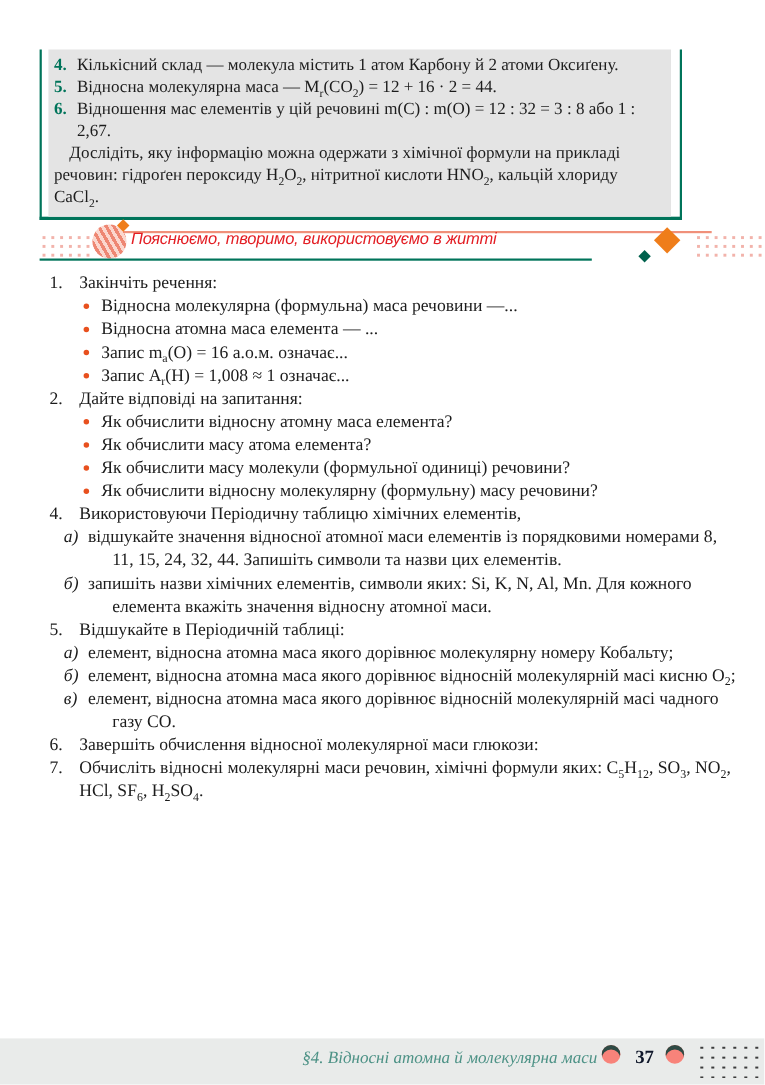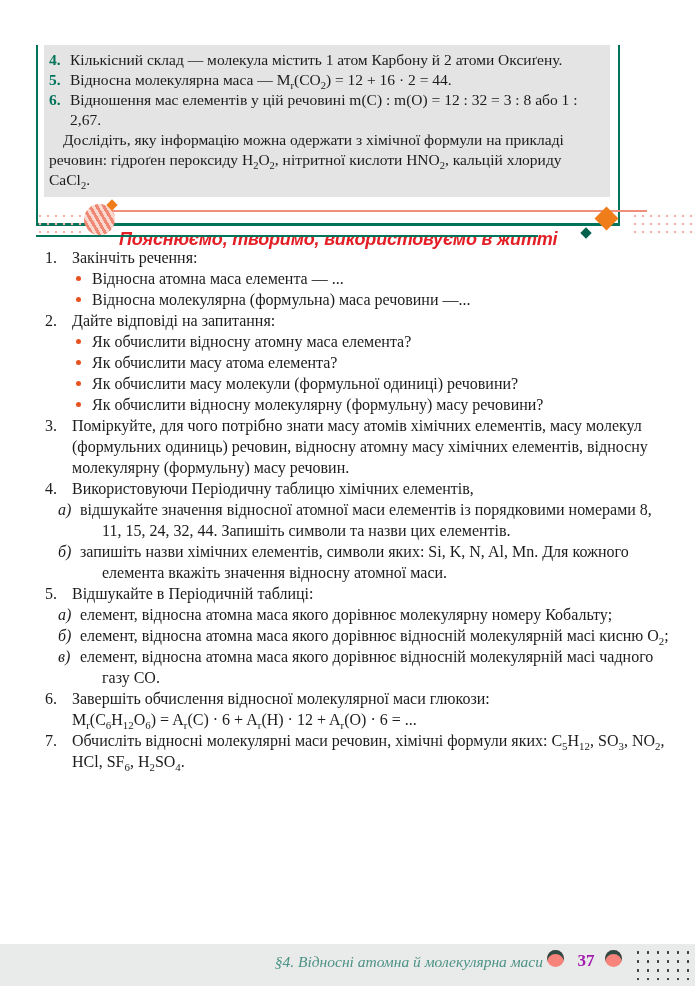--- a/index.html
+++ b/index.html
@@ -7,21 +7,21 @@
     position:relative; width:695px; height:986px; overflow:hidden;
     background:#ffffff; color:#1c1c1c;
     font-family:"Liberation Serif","DejaVu Serif",serif;
   }
   sub { font-size:68%; line-height:0; position:relative; top:.34em; vertical-align:baseline; }
 
   
   .frame {
     position:absolute; left:36px; top:45px; width:584px;
     border-left:2px solid #00745a; border-right:2px solid #00745a;
-    border-bottom:3px solid #00745a; padding-bottom:26px; box-sizing:border-box;
+    border-bottom:3px solid #00745a; padding-bottom:0; box-sizing:border-box;
   }
   .graybox {
     margin:0 8px 0 6px; background:#e4e4e4;
     padding:5px 9px 7px 5px;
     font-size:15.5px; line-height:20px;
   }
   .gb-item { padding-left:21px; text-indent:-21px; }
   .gb-num  { display:inline-block; width:21px; text-indent:0; color:#00745a; font-weight:700; }
   .gb-para { margin:0; text-indent:14px; }
 
@@ -35,43 +35,43 @@
   .dots-pink.dl { left:36px;  width:50px; }
   .dots-pink.dr { right:0px;  width:64px; }
   .salmon-line { position:absolute; left:95px; top:8px; width:552px; height:2px; background:#f0907a; }
   .striped-circle {
     position:absolute; left:84px; top:2px; width:31px; height:31px; border-radius:50%;
     background:repeating-linear-gradient(60deg,#ee8773 0 3px,#fbd7ce 3px 6px);
   }
   .mini-diamond { position:absolute; left:108px; top:-1px; width:8px; height:8px; background:#ef7d1a; transform:rotate(45deg); }
   .banner-title {
     position:absolute; left:119px; top:7px; white-space:nowrap;
-    font-family:"Liberation Sans",sans-serif; font-weight:bold; font-style:italic;
-    font-size:18px; letter-spacing:-0.2px; color:#e31e24;margin-top:20px;
+    font-family:"Liberation Sans",sans-serif; font-weight:normal; font-style:italic;
+    font-size:15px; letter-spacing:-0.2px; color:#e31e24;
   }
   .teal-line { position:absolute; left:36px; top:33px; width:502px; height:2px; background:#00745a; }
   .orange-diamond { position:absolute; left:598px; top:8px; width:17px; height:17px; background:#ef7d1a; transform:rotate(45deg); }
   .teal-diamond   { position:absolute; left:582px; top:27px; width:8px; height:8px; background:#00614d; transform:rotate(45deg); }
 
   
   .list { position:absolute; left:35px; top:247px; width:626px; font-size:16px; line-height:21px;margin-left:10px; }
   .ex { padding-left:27px; text-indent:-27px; }
   .ex-num { display:inline-block; width:27px; text-indent:0; }
   .bullet { position:relative; padding-left:20px; text-indent:0; }
   .bullet .dot { position:absolute; left:4px; top:8px; width:5px; height:5px; border-radius:50%; background:#e8501e; }
   .sub { margin-left:-14px; padding-left:44px; text-indent:-44px; }
   .sub-lab { display:inline-block; width:22px; text-indent:0; font-style:italic; }
   .formula { text-indent:0; }
 
   
   .footer { position:absolute; left:0; top:944px; width:695px; height:52px; background:#e9ebea; }
   .f-section { position:absolute; right:152px; top:9px; white-space:nowrap; font-style:italic; font-size:15.5px; color:#4d9286; }
   .medal { position:absolute; top:6px; width:17px; height:17px; border-radius:50%; background:#f8837a; box-shadow:inset 0 4px 0 #2e4a44; }
   .medal.m1 { left:547px; } .medal.m2 { left:605px; }
-  .f-page { position:absolute; left:571px; top:7px; width:30px; text-align:center; font-weight:bold; font-size:17px; color:#a21caf; }
+  .f-page { position:absolute; left:571px; top:7px; width:30px; text-align:center; font-weight:bold; font-size:17px; color:#0f172a; }
   .f-dots {
     position:absolute; right:2px; top:4px; width:60px; height:32px;
     background-image:radial-gradient(#3c3c3c 1.2px, transparent 1.4px);
     background-size:10px 9px;
   }
 </style>
 </head>
 <body>
 
 <div class="frame">
@@ -99,55 +99,53 @@
   <span class="teal-line"></span>
   <span class="orange-diamond"></span>
   <span class="teal-diamond"></span>
 </div>
 
 <div class="list">
 
   <div class="ex">
     <span class="ex-num">1.</span><span>Закінчіть речення:</span>
     <div>
+      <div class="bullet"><span class="dot"></span><span>Відносна молекулярна (формульна) маса речовини —...</span></div>
       <div class="bullet"><span class="dot"></span><span>Відносна атомна маса елемента — ...</span></div>
-      <div class="bullet"><span class="dot"></span><span>Відносна молекулярна (формульна) маса речовини —...</span></div>
+      <div class="bullet"><span class="dot"></span><span>Запис m<sub>a</sub>(O) = 16 а.о.м. означає...</span></div>
+      <div class="bullet"><span class="dot"></span><span>Запис A<sub>r</sub>(H) = 1,008 ≈ 1 означає...</span></div>
     </div>
   </div>
 
   <div class="ex">
     <span class="ex-num">2.</span><span>Дайте відповіді на запитання:</span>
     <div>
       <div class="bullet"><span class="dot"></span><span>Як обчислити відносну атомну маса елемента?</span></div>
       <div class="bullet"><span class="dot"></span><span>Як обчислити масу атома елемента?</span></div>
       <div class="bullet"><span class="dot"></span><span>Як обчислити масу молекули (формульної одиниці) речовини?</span></div>
       <div class="bullet"><span class="dot"></span><span>Як обчислити відносну молекулярну (формульну) масу речовини?</span></div>
     </div>
   </div>
 
-  <div class="ex">
-    <span class="ex-num">3.</span><span>Поміркуйте, для чого потрібно знати масу атомів хімічних елементів, масу молекул (формульних одиниць) речовин, відносну атомну масу хімічних елементів, відносну молекулярну (формульну) масу речовин.</span>
-  </div>
 
   <div class="ex">
     <span class="ex-num">4.</span><span>Використовуючи Періодичну таблицю хімічних елементів,</span>
     <div class="sub"><i class="sub-lab">а)</i><span>відшукайте значення відносної атомної маси елементів із порядковими номерами 8, 11, 15, 24, 32, 44. Запишіть символи та назви цих елементів.</span></div>
     <div class="sub"><i class="sub-lab">б)</i><span>запишіть назви хімічних елементів, символи яких: Si, K, N, Al, Mn. Для кожного елемента вкажіть значення відносну атомної маси.</span></div>
   </div>
 
   <div class="ex">
     <span class="ex-num">5.</span><span>Відшукайте в Періодичній таблиці:</span>
     <div class="sub"><i class="sub-lab">а)</i><span>елемент, відносна атомна маса якого дорівнює молекулярну номеру Кобальту;</span></div>
     <div class="sub"><i class="sub-lab">б)</i><span>елемент, відносна атомна маса якого дорівнює відносній молекулярній масі кисню O<sub>2</sub>;</span></div>
     <div class="sub"><i class="sub-lab">в)</i><span>елемент, відносна атомна маса якого дорівнює відносній молекулярній масі чадного газу CO.</span></div>
   </div>
 
   <div class="ex">
     <span class="ex-num">6.</span><span>Завершіть обчислення відносної молекулярної маси глюкози:</span>
-    <div class="formula">M<sub>r</sub>(C<sub>6</sub>H<sub>12</sub>O<sub>6</sub>) = A<sub>r</sub>(C) · 6 + A<sub>r</sub>(H) · 12 + A<sub>r</sub>(O) · 6  = ...</div>
   </div>
 
   <div class="ex">
     <span class="ex-num">7.</span><span>Обчисліть відносні молекулярні маси речовин, хімічні формули яких: C<sub>5</sub>H<sub>12</sub>, SO<sub>3</sub>, NO<sub>2</sub>, HCl, SF<sub>6</sub>, H<sub>2</sub>SO<sub>4</sub>.</span>
   </div>
 
 </div>
 
 <div class="footer">
   <span class="f-section">§4. Відносні атомна й молекулярна маси</span>

